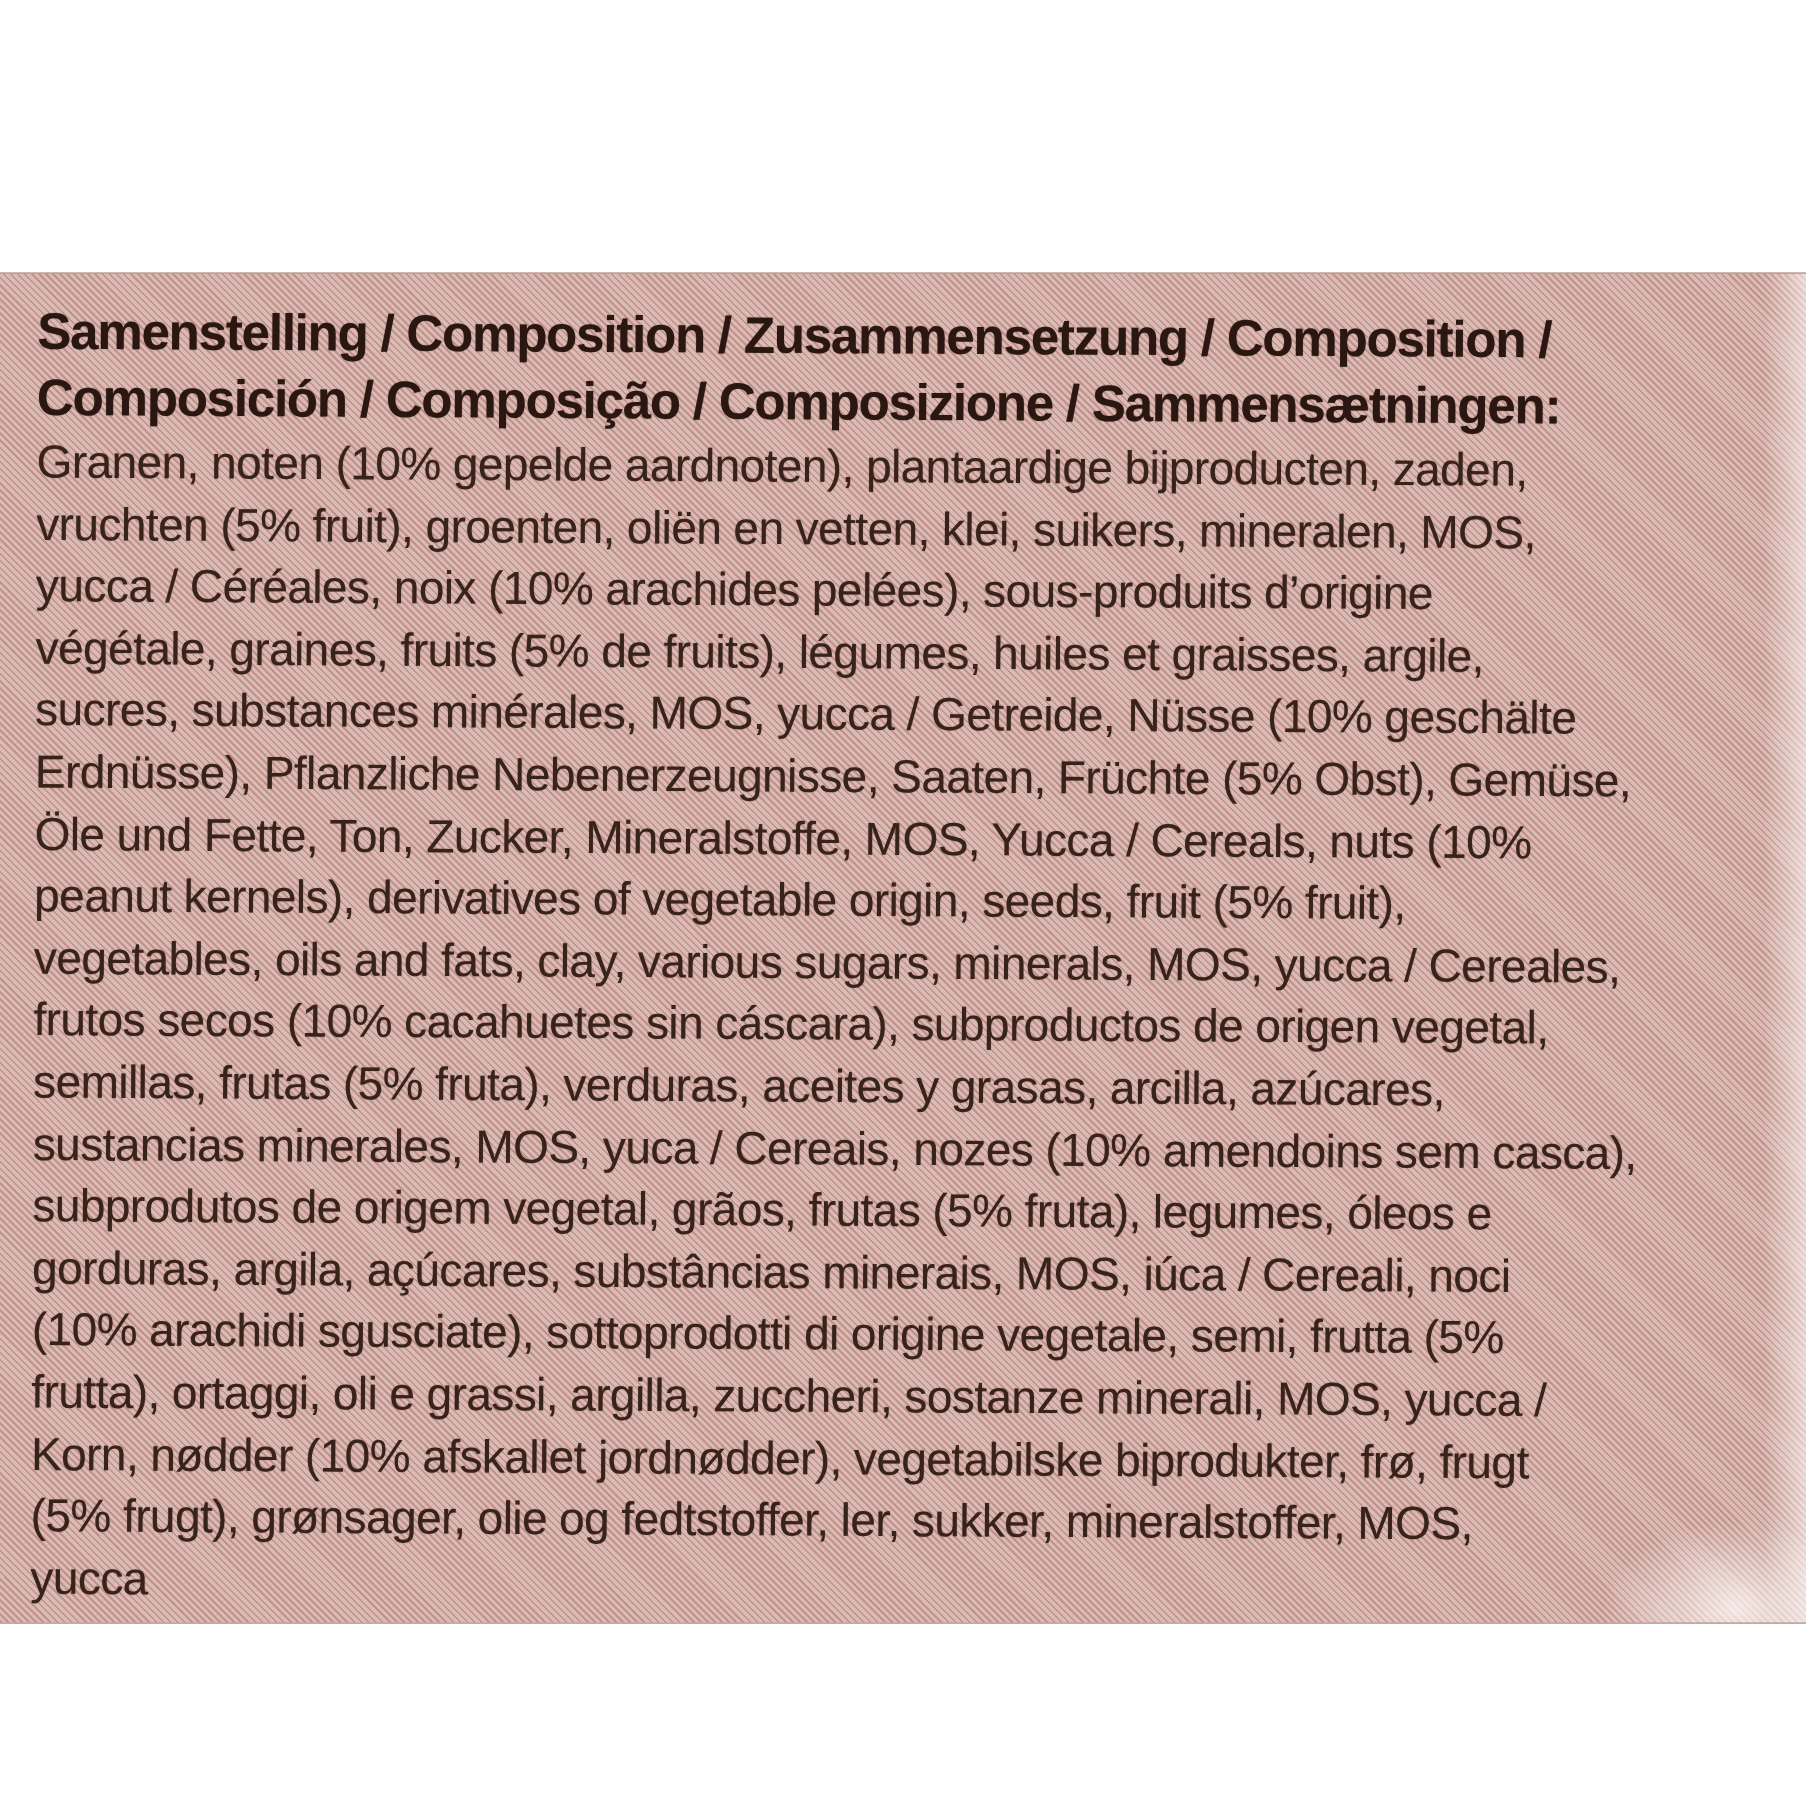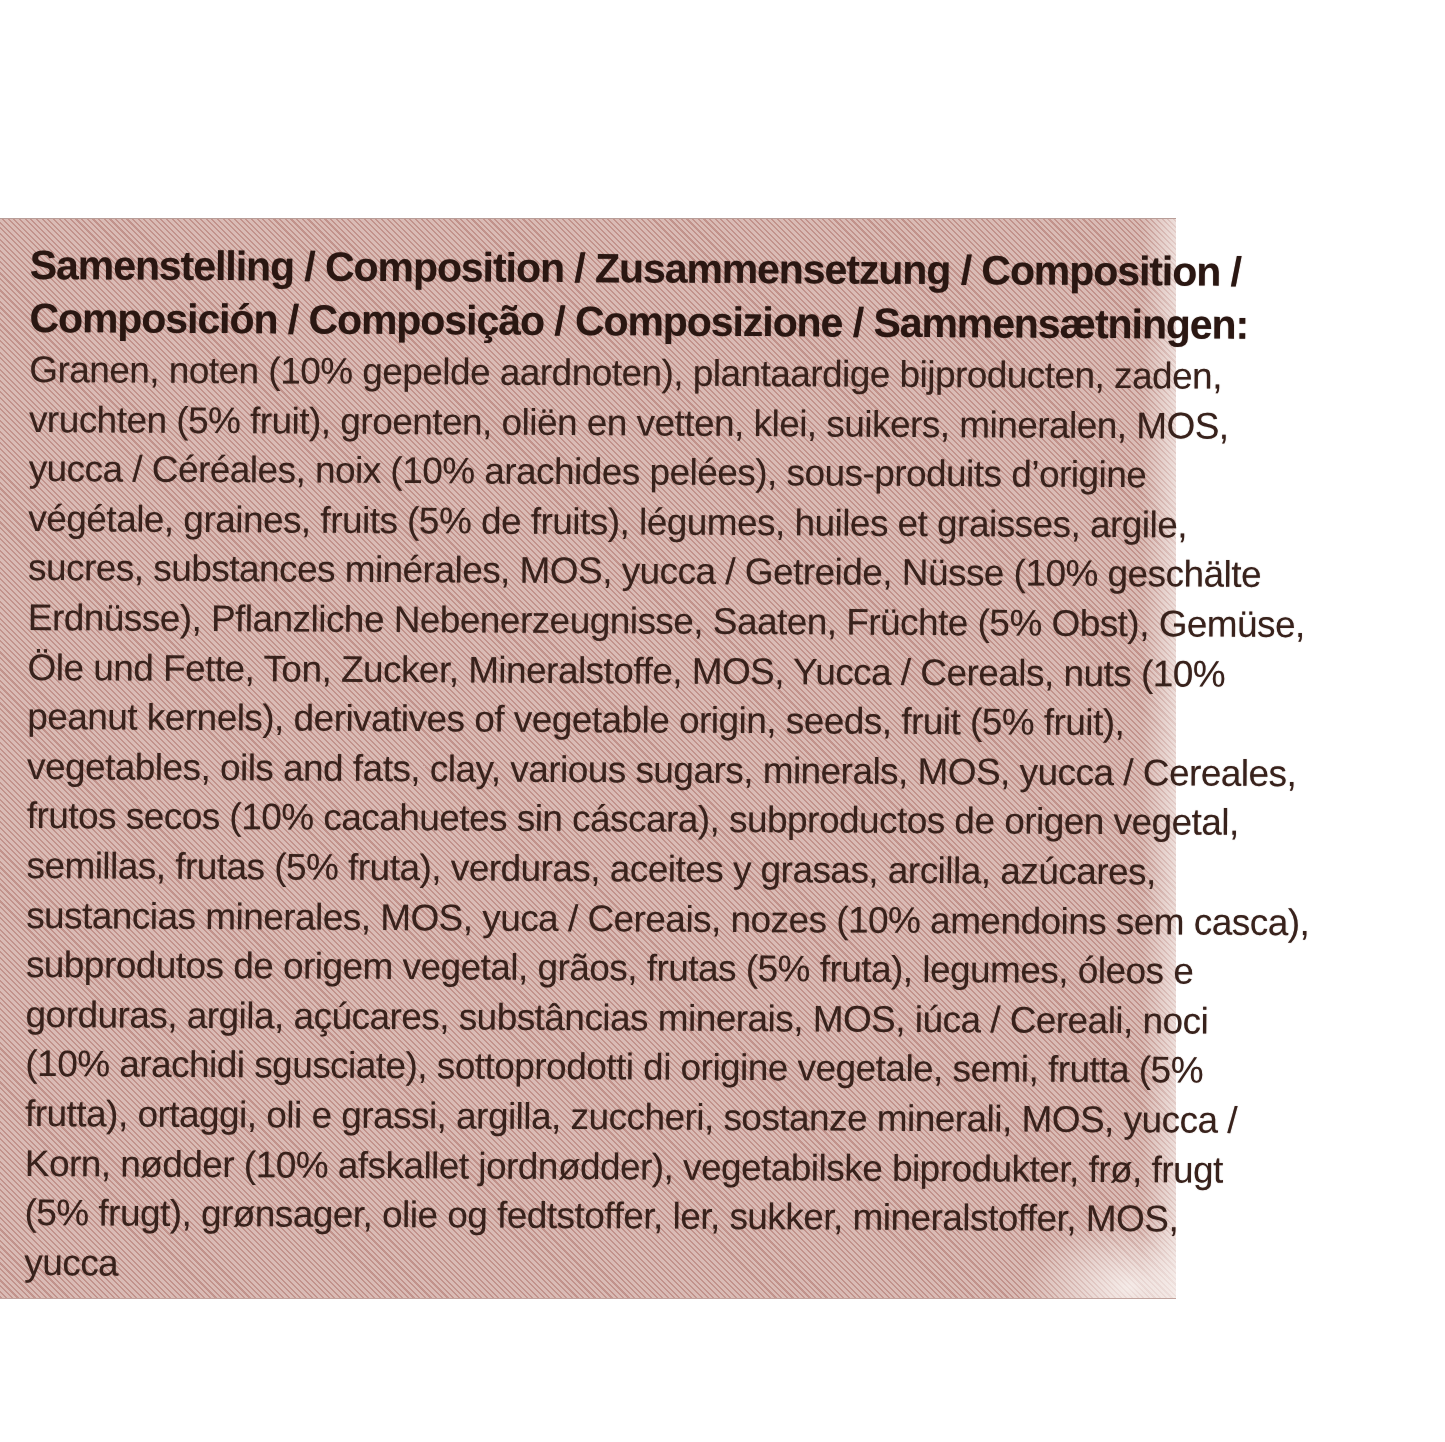--- a/index.html
+++ b/index.html
@@ -18,21 +18,21 @@
   .viewport{
     position:relative;
     width:1445px;height:1442px;
     background:var(--page-bg);
     overflow:hidden;
   }
   
   .label{
     position:absolute;
     left:0;top:218px;
-    width:1176px;height:1081px;
+    width:1445px;height:1081px;
     background-color:var(--label-bg);
     background-image:
       
       linear-gradient(to right, rgba(255,253,251,0) calc(100% - 34px), rgba(255,253,251,0.55) 100%),
       
       radial-gradient(150px 100px at 96% 99%, rgba(255,252,250,0.75), rgba(255,252,250,0) 70%),
       
       repeating-linear-gradient(45deg,
         rgba(168,100,92,0.30) 0px, rgba(168,100,92,0.30) 1.5px,
         rgba(246,233,229,0.30) 1.5px, rgba(246,233,229,0.30) 4px);

